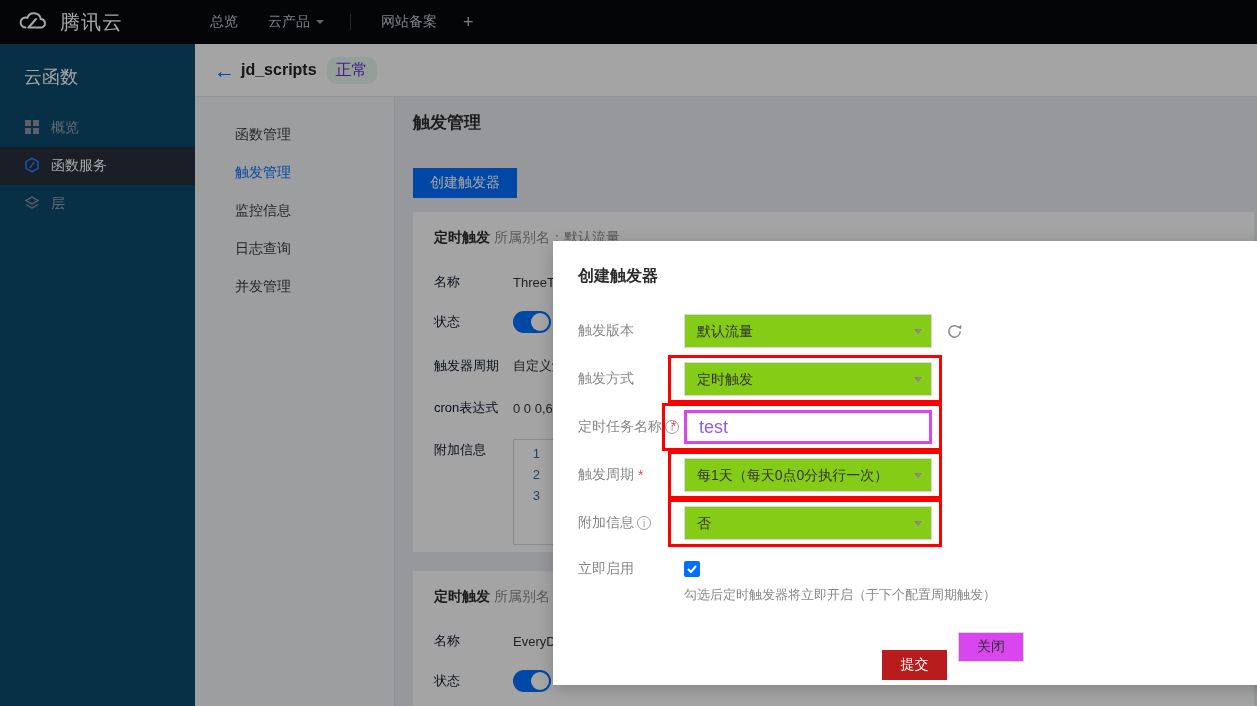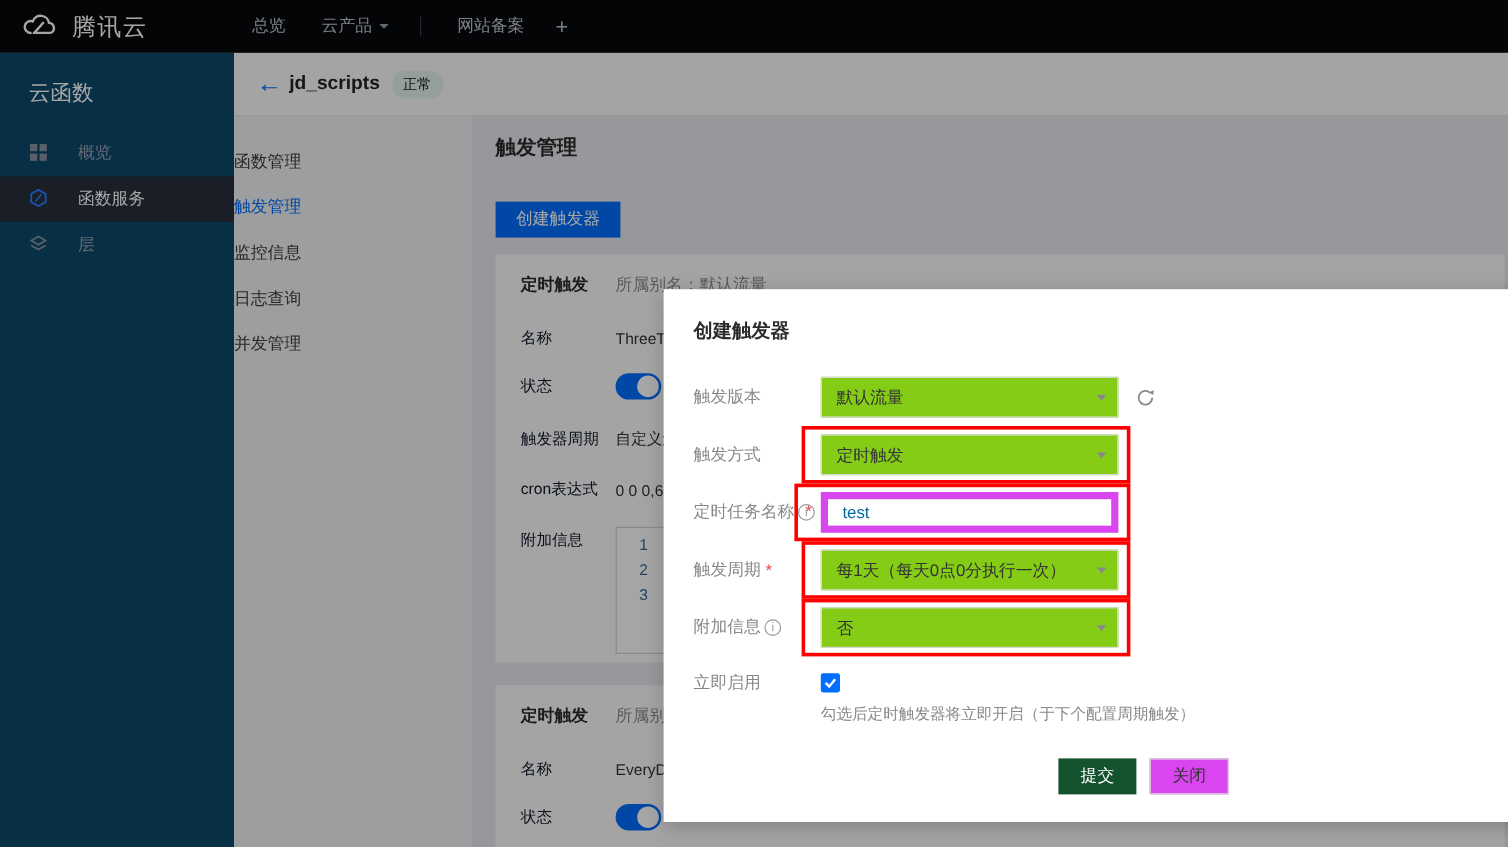--- a/index.html
+++ b/index.html
@@ -22,62 +22,62 @@
   .tn-divider { width:1px; height:16px; background:#3a3d44; margin-left:26px; }
   .tn-plus { margin-left:26px; font-size:18px; color:#bfc4cc; cursor:pointer; }
 
   
   .sidebar {
     position:absolute; left:0; top:44px; bottom:0; width:195px;
     background:#0c4a6e; z-index:5;
   }
   .sb-title { color:#fff; font-size:18px; padding:21px 0 20px 24px; }
   .sb-item {
-    height:38px; display:flex; align-items:center; gap:25px;
+    height:38px; display:flex; align-items:center; gap:11px;
     padding-left:24px; color:#99a2b0; font-size:14px; cursor:pointer;
   }
   .sb-item.active { background:#272f3d; color:#fff; }
 
   
   .pagehead {
     position:absolute; left:195px; top:44px; right:0; height:53px;
     background:#fcfcfc; display:flex; align-items:center; padding-left:19px;
     border-bottom:1px solid #e3e3e3; z-index:4;
   }
   .back-arrow { color:#006eff; font-size:21px; font-weight:bold; cursor:pointer; line-height:1; }
   .fn-name { font-size:16px; font-weight:bold; color:#222; margin-left:6px; }
   .status-badge {
-    margin-left:10px; background:#e3f5eb; color:#0f172a; font-size:12px;
+    margin-left:10px; background:#e3f5eb; color:#6d28d9; font-size:16px;
     padding:3px 9px; border-radius:10px;
   }
 
   
   .subsidebar {
     position:absolute; left:195px; top:97px; bottom:0; width:200px;
     background:#f2f3f5; border-right:1px solid #dddfe3; padding-top:18px; z-index:3;
   }
-  .ss-item { height:38px; line-height:38px; font-size:14px; color:#3c3c3c; cursor:pointer; }
+  .ss-item { height:38px; line-height:38px; padding-left:40px; font-size:14px; color:#3c3c3c; cursor:pointer; }
   .ss-item.active { color:#006eff; }
 
   
   .content {
     position:absolute; left:396px; top:97px; right:0; bottom:0;
     background:#e9eaee; padding:13px 0 0 17px; overflow:hidden; z-index:2;
   }
   .page-title { font-size:17px; font-weight:bold; color:#2b2b2b; margin-top:1px; height:22px; }
   .create-btn {
     margin-top:35px; width:104px; height:30px; background:#006eff; color:#fff;
     border:none; font-size:14px; cursor:pointer; display:block;
   }
   .card { background:#fcfcfc; width:841px; padding:17px 0 0 21px; }
   .card1 { margin-top:14px; height:340px; }
   .card2 { margin-top:19px; height:230px; }
   .card-titlerow { display:flex; align-items:baseline; height:18px; }
   .card-title { font-size:14px; font-weight:bold; color:#2b2b2b; }
-  .card-sub { font-size:14px; color:#8b8b8b; margin-left:23px; }
+  .card-sub { font-size:14px; color:#8b8b8b; margin-left:4px; }
   .c-row { display:flex; align-items:center; }
   .c-label { width:79px; flex-shrink:0; color:#0f172a; font-size:13px; }
   .c-val { color:#333; font-size:13px; white-space:nowrap; }
   .mt26 { margin-top:26px; } .mt20 { margin-top:20px; } .mt24 { margin-top:24px; }
   .toggle {
     width:38px; height:22px; border-radius:11px; background:#006eff;
     position:relative; cursor:pointer;
   }
   .toggle .knob {
     position:absolute; right:2px; top:2px; width:18px; height:18px;
@@ -111,40 +111,40 @@
     width:100%; height:100%; border:1px solid #d9d9d9; background:#84cc16;
     line-height:32px; padding:0 28px 0 12px; font-size:14px; color:#333;
     cursor:pointer; white-space:nowrap; overflow:hidden;
   }
   .sel-caret {
     position:absolute; right:10px; top:15px; width:0; height:0;
     border-left:4px solid transparent; border-right:4px solid transparent;
     border-top:5px solid #888;
   }
   .textinput {
-    width:100%; height:100%; border:6px solid #d946ef; padding:0 12px;
-    font-size:14px; color:#0369a1; font-family:"Liberation Sans","DejaVu Sans",sans-serif;
+    width:100%; height:100%; border:3px solid #d946ef; padding:0 12px;
+    font-size:18px; color:#8b5cf6; font-family:"Liberation Sans","DejaVu Sans",sans-serif;
     outline:none;
   }
   .red-frame {
     position:absolute; left:-16px; right:-10px; top:-7px; bottom:-7px;
     border:3px solid #ff0000; pointer-events:none; z-index:2;
   }
   .red-frame.wide { left:-22px; }
   .ctrl-star { position:absolute; left:-13px; top:8px; color:#e54545; font-size:14px; }
   .refresh-icon { margin-left:14px; cursor:pointer; display:flex; align-items:center; }
   .cb-row { height:18px; margin-top:20px; }
   .checkbox {
     width:16px; height:16px; background:#006eff; border-radius:2px;
     display:flex; align-items:center; justify-content:center; cursor:pointer;
   }
   .hint-row { margin-top:8px; padding-left:106px; color:#888; font-size:13px; height:18px; }
   .btn-row { margin-top:28px; display:flex; justify-content:center; gap:11px; }
   .btn { height:30px; min-width:65px; padding:0 18px; font-size:14px; cursor:pointer; }
-  .btn-primary { background:#14532d; color:#fff; border:none; }
+  .btn-primary { background:#b91c1c; color:#fff; border:none;margin-top:18px; }
   .btn-plain { background:#d946ef; color:#333; border:1px solid #d9d9d9; }
 </style>
 </head>
 <body>
 
 <div class="topnav">
   <div class="brand">
     <span>
       <svg width="34" height="24" viewBox="0 0 34 24">
         <path d="M9.5 18.5 a5 5 0 1 1 1.8-9.7 a7 7 0 0 1 13.5 1.3 a4.3 4.3 0 0 1 1.4 8.3 h-14" fill="none" stroke="#fff" stroke-width="2" stroke-linecap="round"></path>

